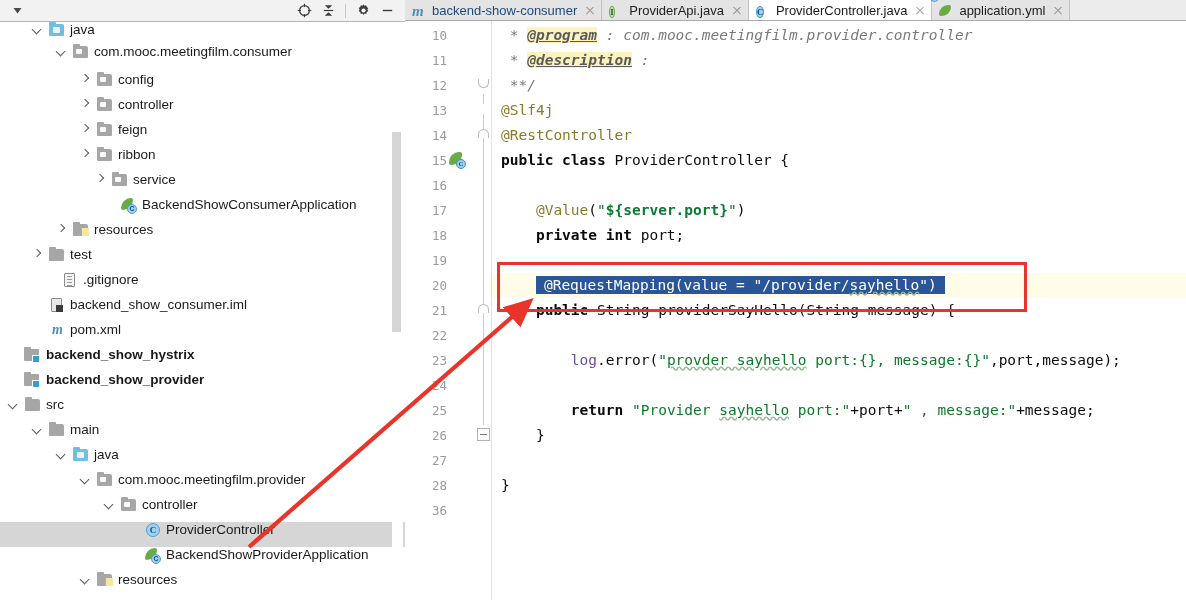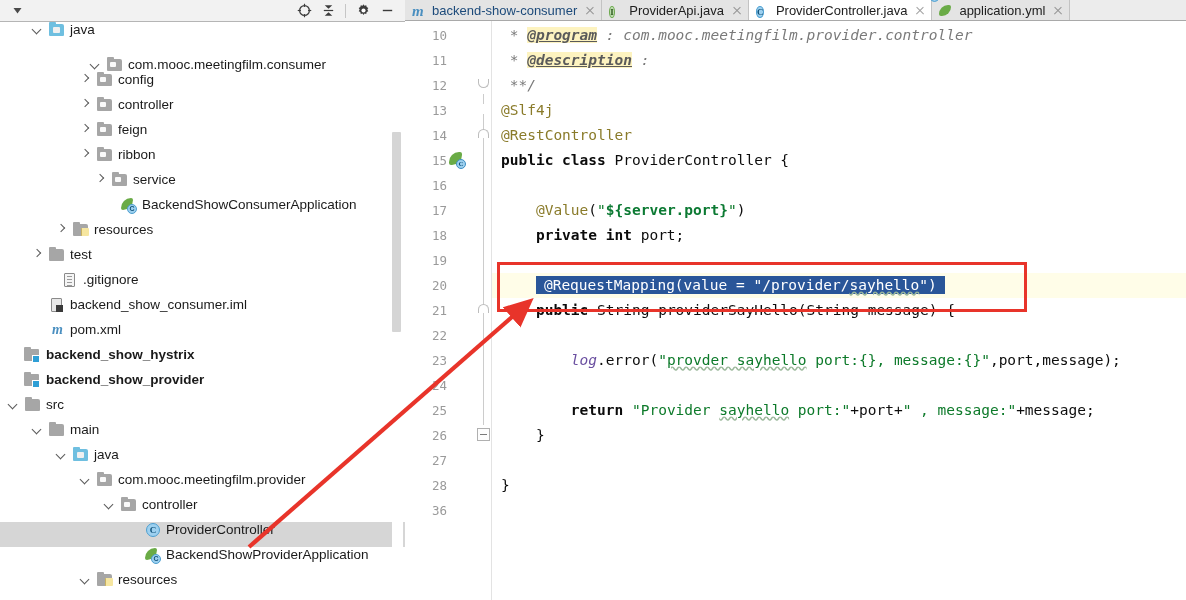--- a/index.html
+++ b/index.html
@@ -270,21 +270,21 @@
     white-space: pre;
     font-family: "DejaVu Sans Mono", "Liberation Mono", monospace;
   }
   .cl-text { padding-left: 9px; display: inline-block; }
   .kw { color: #0b0b0b; font-weight: bold; }
   .anno { color: #8a7b2a; }
   .str { color: #0d7a2a; }
   .cmt { color: #7a7a7a; font-style: italic; }
   .cmt-tag { color: #5a5a5a; font-style: italic; font-weight: bold; text-decoration: underline; background: #fdf3c0; }
   .dollarexp { color: #0c7a33; font-weight: bold; }
-  .logvar { color: #6a4fa0; font-style: italic; }
+  .logvar { color: #6a4fa0; }
   .typo { text-decoration: underline; text-decoration-style: wavy; text-decoration-color: #9bb89b; }
   .curline-hl {
     position: absolute; left: 0; right: 0; height: 25px;
     background: #fffde8;
   }
   .sel-hl {
     background: #2a5699; color: #ffffff;
     padding: 1px 8px;
   }
   .spring-gutter {
@@ -357,21 +357,21 @@
     </div>
 
     <div id="tree-scroll">
         <div class="trow" style="top: 0px; position: absolute; left: 0px; right: 0px;">
           <span class="arrow down" style="margin-left: 30px;"></span>
           <span class="ticon" style="margin-left: 4px;">
             <span class="fold fold-blue fold-src"></span>
           </span>
           <span class="tlabel">java</span>
         </div>
-        <div class="trow" style="top: 35px; position: absolute; left: 0px; right: 0px; padding-left: 34px;">
+        <div class="trow" style="top: 22px; position: absolute; left: 0px; right: 0px;">
           <span class="arrow down" style="margin-left: 54px;"></span>
           <span class="ticon" style="margin-left: 4px;">
             <span class="fold fold-gray fold-pkg"></span>
           </span>
           <span class="tlabel">com.mooc.meetingfilm.consumer</span>
         </div>
         <div class="trow" style="top: 50px; position: absolute; left: 0px; right: 0px;">
           <span class="arrow right" style="margin-left: 78px;"></span>
           <span class="ticon" style="margin-left: 4px;">
             <span class="fold fold-gray fold-pkg"></span>

